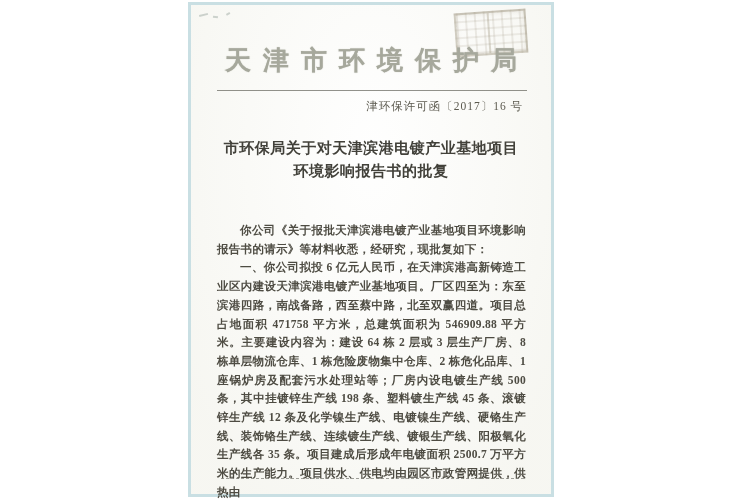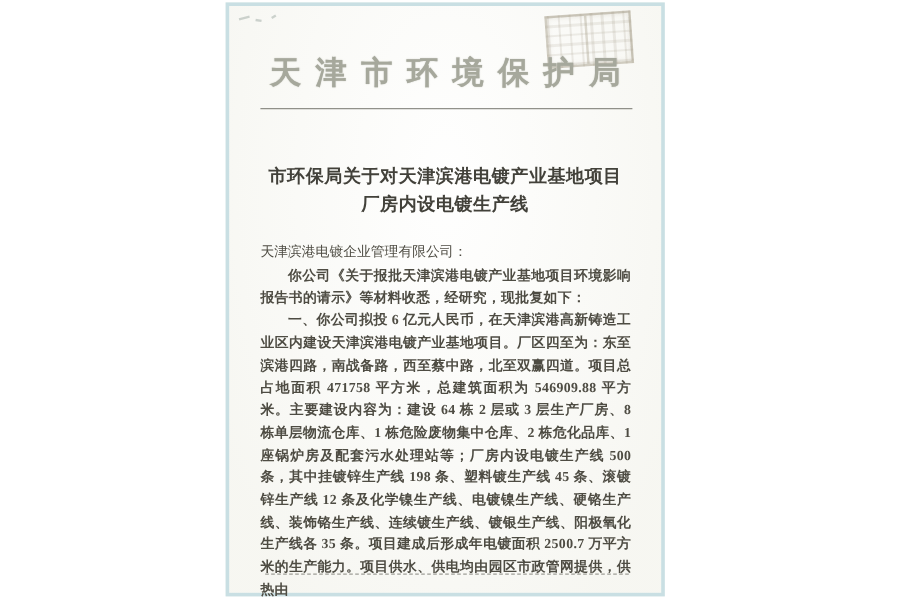--- a/index.html
+++ b/index.html
@@ -153,27 +153,27 @@
         <i></i>
         <i></i>
       </div>
 
     <div class="stamp"></div>
 
     <div class="agency">天津市环境保护局</div>
 
     <div class="header-rule"></div>
 
+    <div class="doc-number">津环保许可函〔2017〕16 号</div>
 
     <div class="title">
       <div>市环保局关于对天津滨港电镀产业基地项目</div>
-      <div>厂房内设电镀生产线</div>
+      <div>环境影响报告书的批复</div>
     </div>
 
-    <div class="salutation">天津滨港电镀企业管理有限公司：</div>
 
     <div class="body-text">
       <p>你公司《关于报批天津滨港电镀产业基地项目环境影响报告书的请示》等材料收悉，经研究，现批复如下：</p>
       <p>一、你公司拟投 6 亿元人民币，在天津滨港高新铸造工业区内建设天津滨港电镀产业基地项目。厂区四至为：东至滨港四路，南战备路，西至蔡中路，北至双赢四道。项目总占地面积 471758 平方米，总建筑面积为 546909.88 平方米。主要建设内容为：建设 64 栋 2 层或 3 层生产厂房、8 栋单层物流仓库、1 栋危险废物集中仓库、2 栋危化品库、1 座锅炉房及配套污水处理站等；厂房内设电镀生产线 500 条，其中挂镀锌生产线 198 条、塑料镀生产线 45 条、滚镀锌生产线 12 条及化学镍生产线、电镀镍生产线、硬铬生产线、装饰铬生产线、连续镀生产线、镀银生产线、阳极氧化生产线各 35 条。项目建成后形成年电镀面积 2500.7 万平方米的生产能力。项目供水、供电均由园区市政管网提供，供热由</p>
     </div>
 
     <div class="footer-rule"></div>
   </div>
 </div>
 

